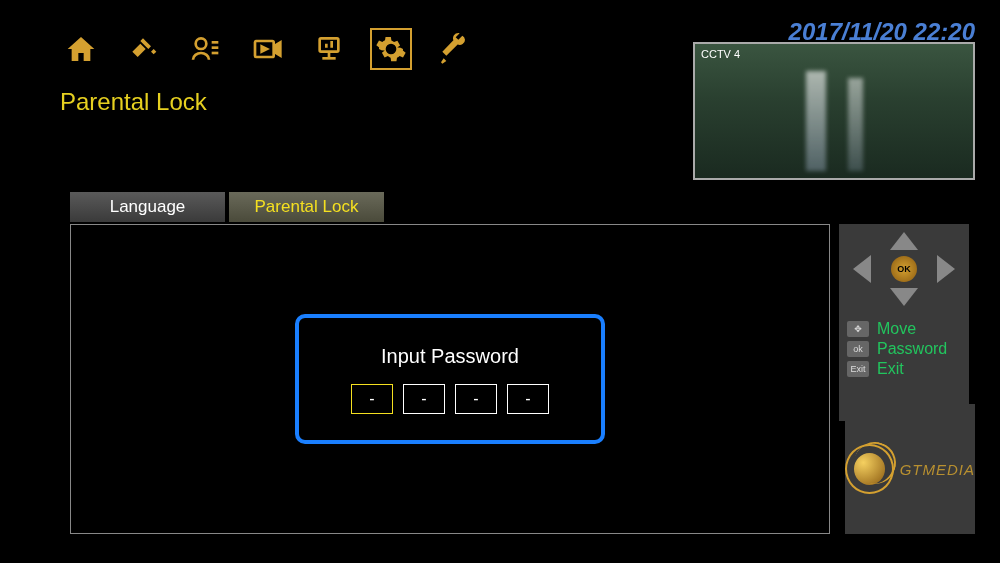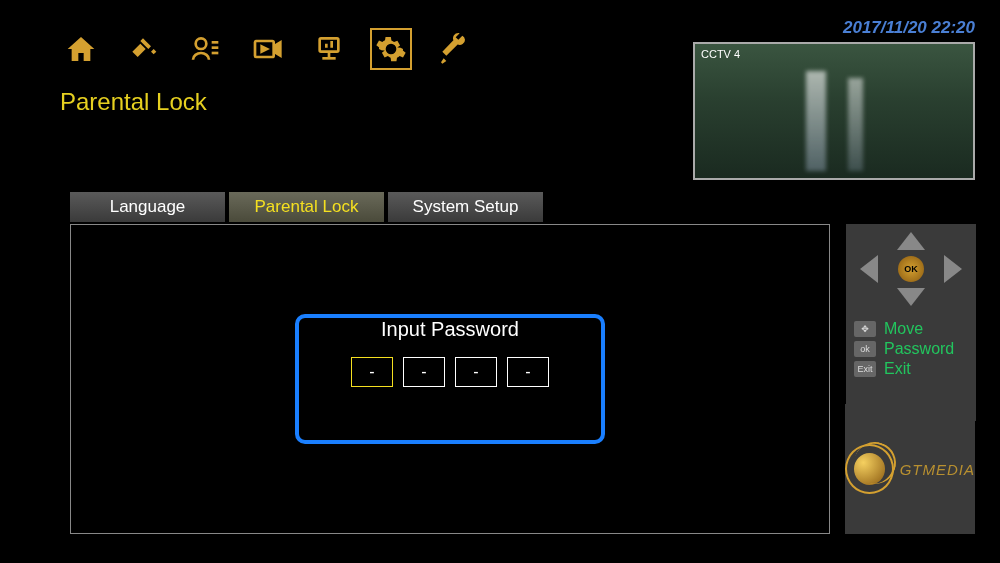--- a/index.html
+++ b/index.html
@@ -1,44 +1,44 @@
 <!DOCTYPE html>
 <html><head>
 <meta charset="utf-8">
 <style>
   * { box-sizing: border-box; margin: 0; padding: 0; }
   html, body { width: 1000px; height: 563px; background: #000; font-family: Arial, sans-serif; overflow: hidden; }
   
-  .datetime { position: absolute; top: 18px; right: 25px; color: #4a7fd4; font-size: 17px; font-style: italic; font-weight: bold; }
+  .datetime { position: absolute; top: 18px; right: 25px; color: #4a7fd4; font-size: 24px; font-style: italic; font-weight: bold; }
   
   .nav { position: absolute; top: 28px; left: 60px; display: flex; gap: 20px; align-items: center; }
   .nav-icon { width: 42px; height: 42px; display: flex; align-items: center; justify-content: center; cursor: pointer; }
   .nav-icon.selected { border: 2px solid #d4a030; }
   .nav-icon svg { width: 32px; height: 32px; }
   
   .page-title { position: absolute; top: 88px; left: 60px; color: #e6d020; font-size: 24px; }
   
   .preview { position: absolute; top: 42px; right: 25px; width: 282px; height: 138px; background: linear-gradient(180deg, #3a5540 0%, #2a4030 40%, #1a2a20 100%); border: 2px solid #aaa; }
   .preview-label { position: absolute; top: 4px; left: 6px; color: #fff; font-size: 11px; }
   .preview-waterfall { position: absolute; left: 40%; top: 20%; width: 20px; height: 75%; background: linear-gradient(180deg, rgba(255,255,255,0.6), rgba(200,220,255,0.3)); filter: blur(2px); }
   .preview-waterfall2 { position: absolute; left: 55%; top: 25%; width: 15px; height: 70%; background: linear-gradient(180deg, rgba(255,255,255,0.5), rgba(200,220,255,0.2)); filter: blur(2px); }
   
   .tabs { position: absolute; top: 192px; left: 70px; display: flex; gap: 4px; }
   .tab { width: 155px; height: 30px; background: linear-gradient(180deg, #5a5a5a, #3a3a3a); color: #fff; display: flex; align-items: center; justify-content: center; font-size: 17px; cursor: pointer; }
   .tab.active { background: linear-gradient(180deg, #6a6a5a, #4a4a3a); color: #f5e020; }
   
   .content-frame { position: absolute; top: 224px; left: 70px; width: 760px; height: 310px; border: 1px solid #888; background: #000; }
   
-  .password-dialog { position: absolute; top: 50%; left: 50%; transform: translate(-50%, -50%); width: 310px; height: 130px; border: 4px solid #1a7fff; border-radius: 10px; background: #000; display: flex; flex-direction: column; align-items: center; gap: 16px; }
+  .password-dialog { position: absolute; top: 50%; left: 50%; transform: translate(-50%, -50%); width: 310px; height: 130px; border: 4px solid #1a7fff; border-radius: 10px; background: #000; display: flex; flex-direction: column; align-items: center; justify-content: center; gap: 16px; }
   .password-title { color: #fff; font-size: 20px; }
   .password-boxes { display: flex; gap: 10px; }
   .pwd-box { width: 42px; height: 30px; border: 1px solid #fff; background: #000; color: #fff; display: flex; align-items: center; justify-content: center; font-size: 16px; }
   .pwd-box.active { border: 1px solid #f5e020; }
   
-  .dpad-panel { position: absolute; top: 224px; right: 24px; width: 130px; height: 197px; background: #3a3a3a; }
+  .dpad-panel { position: absolute; top: 224px; right: 31px; width: 130px; height: 197px; background: #3a3a3a; }
   .dpad { position: relative; width: 100%; height: 90px; }
   .arrow { position: absolute; width: 0; height: 0; cursor: pointer; }
   .arrow-up { top: 8px; left: 50%; transform: translateX(-50%); border-left: 14px solid transparent; border-right: 14px solid transparent; border-bottom: 18px solid #888; }
   .arrow-down { bottom: 8px; left: 50%; transform: translateX(-50%); border-left: 14px solid transparent; border-right: 14px solid transparent; border-top: 18px solid #888; }
   .arrow-left { left: 14px; top: 50%; transform: translateY(-50%); border-top: 14px solid transparent; border-bottom: 14px solid transparent; border-right: 18px solid #888; }
   .arrow-right { right: 14px; top: 50%; transform: translateY(-50%); border-top: 14px solid transparent; border-bottom: 14px solid transparent; border-left: 18px solid #888; }
   .ok-btn { position: absolute; top: 50%; left: 50%; transform: translate(-50%,-50%); width: 26px; height: 26px; border-radius: 50%; background: radial-gradient(circle, #d4a030, #8a5a10); display: flex; align-items: center; justify-content: center; color: #000; font-size: 9px; font-weight: bold; cursor: pointer; }
   
   .legend { padding: 4px 8px; }
   .legend-row { display: flex; align-items: center; gap: 8px; margin: 2px 0; }
@@ -107,21 +107,20 @@
 
 <div class="preview">
   <div class="preview-label">CCTV 4</div>
   <div class="preview-waterfall"></div>
   <div class="preview-waterfall2"></div>
 </div>
 
 <div class="tabs">
   <div class="tab">Language</div>
   <div class="tab active">Parental Lock</div>
-  <div class="tab">System Setup</div>
 </div>
 
 <div class="content-frame">
   <div class="password-dialog">
     <div class="password-title">Input Password</div>
     <div class="password-boxes">
       <div class="pwd-box active">-</div>
       <div class="pwd-box">-</div>
       <div class="pwd-box">-</div>
       <div class="pwd-box">-</div>

